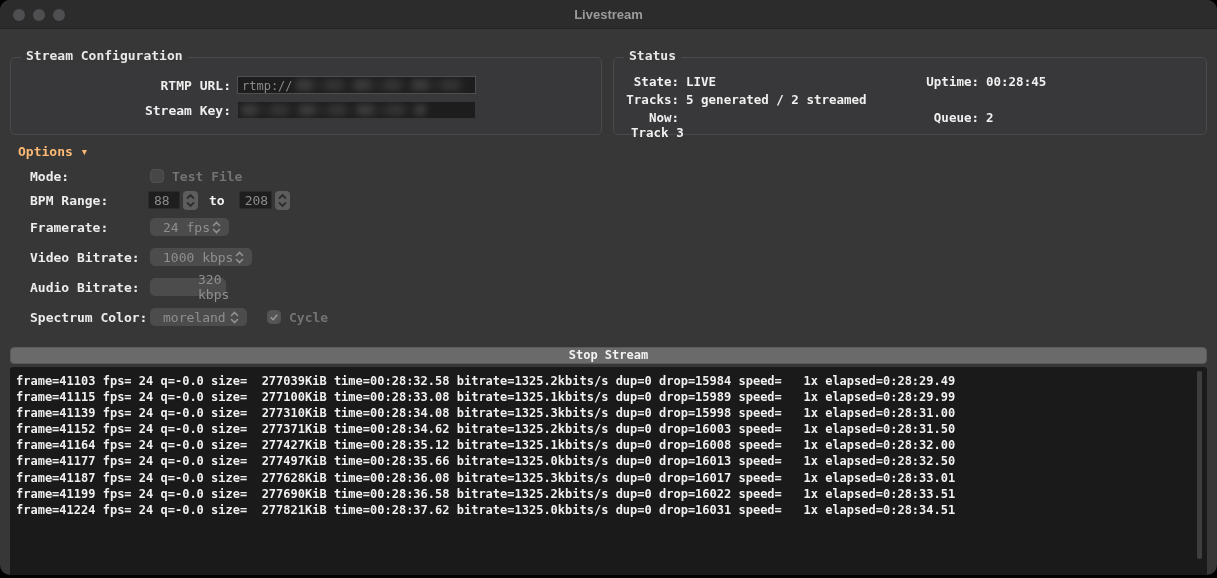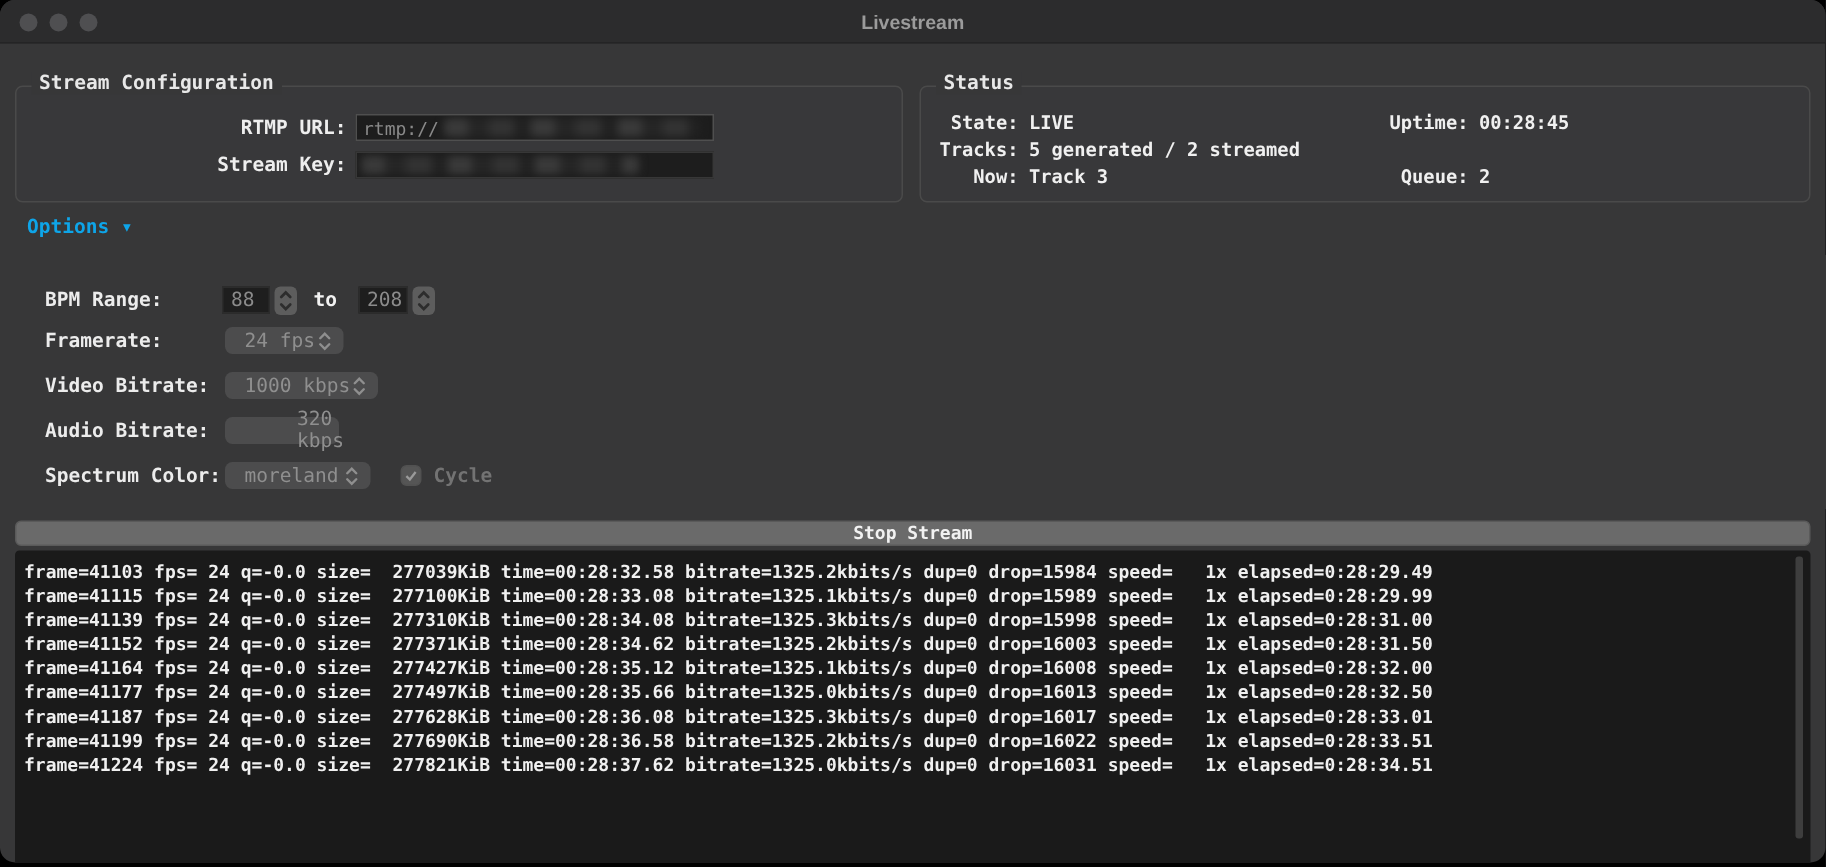--- a/index.html
+++ b/index.html
@@ -52,28 +52,28 @@
   .redact {
     position:absolute; top:2px; bottom:2px; filter:blur(3px);
     background:repeating-linear-gradient(90deg,#3a3a3a 0 16px,#262626 16px 30px,#333333 30px 47px,#222222 47px 58px);
     border-radius:3px;
   }
   .redact-url { left:58px; right:8px; }
   .redact-key { left:3px; width:185px; }
 
   
   .st-row { position:absolute; left:10px; height:18px; display:flex; color:#f0f0f0; font-size:12.5px; font-weight:bold; white-space:pre; }
-  .st-r1 { top:16px; } .st-r2 { top:34px; } .st-r3 { top:52px; }
+  .st-r1 { top:16px; } .st-r2 { top:34px; } .st-r3 { top:52px;flex-direction:column; }
   .st-label { display:inline-block; width:55px; text-align:right; }
   .st-value { margin-left:7px; }
   .st-right { position:absolute; left:300px; top:0; display:flex; }
 
   
   .options-header {
-    position:absolute; left:18px; top:144px; color:#0ea5e9;
+    position:absolute; left:18px; top:144px; color:#fdba74;
     font-size:13px; font-weight:bold;
   }
   .opt-row { position:absolute; left:0; width:600px; height:20px; display:flex; align-items:center; }
   .r-mode { top:166px; } .r-bpm { top:190px; } .r-framerate { top:217px;text-decoration:underline; }
   .r-video { top:247px; } .r-audio { top:277px; } .r-spectrum { top:307px; }
   .opt-label { position:absolute; left:30px; color:#ececec; font-size:13px; font-weight:bold; }
   .opt-controls { position:absolute; left:150px; display:flex; align-items:center; }
 
   .checkbox {
     width:14px; height:14px; border-radius:4px; background:#474747;
@@ -178,20 +178,27 @@
       <span class="st-value">Track 3</span>
       <span class="st-right">
         <span class="st-label">Queue:</span>
         <span class="st-value">2</span>
       </span>
     </div>
   </div>
 
   <div class="options-header">Options ▾</div>
 
+  <div class="opt-row r-mode">
+    <span class="opt-label">Mode:</span>
+    <span class="opt-controls">
+      <span class="checkbox"></span>
+      <span class="cb-label">Test File</span>
+    </span>
+  </div>
 
   <div class="opt-row r-bpm">
     <span class="opt-label">BPM Range:</span>
     <span class="opt-controls" style="left:148px;">
       <span class="spin-value sv-min">88</span>
       <span class="stepper">
         <svg width="9" height="7" viewBox="0 0 9 7">
             <path d="M1.5 5 L4.5 2 L7.5 5" stroke="#2d2d2d" stroke-width="1.8" fill="none" stroke-linecap="round"></path>
           </svg>
         <svg width="9" height="7" viewBox="0 0 9 7">

